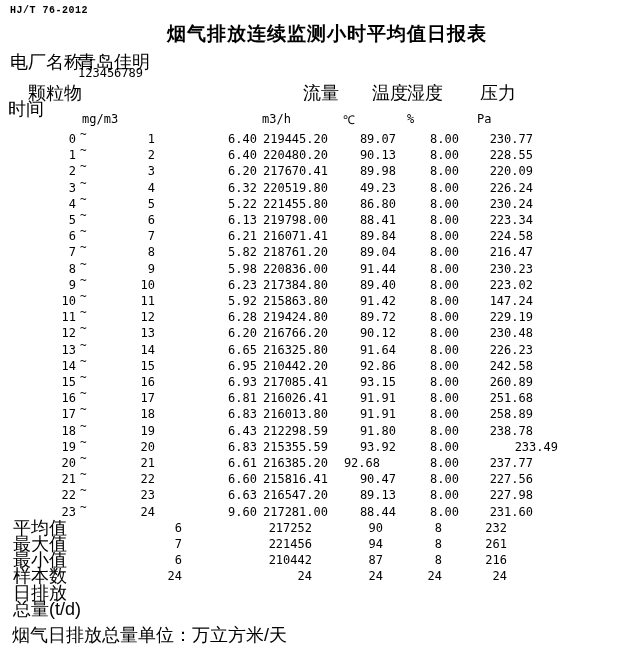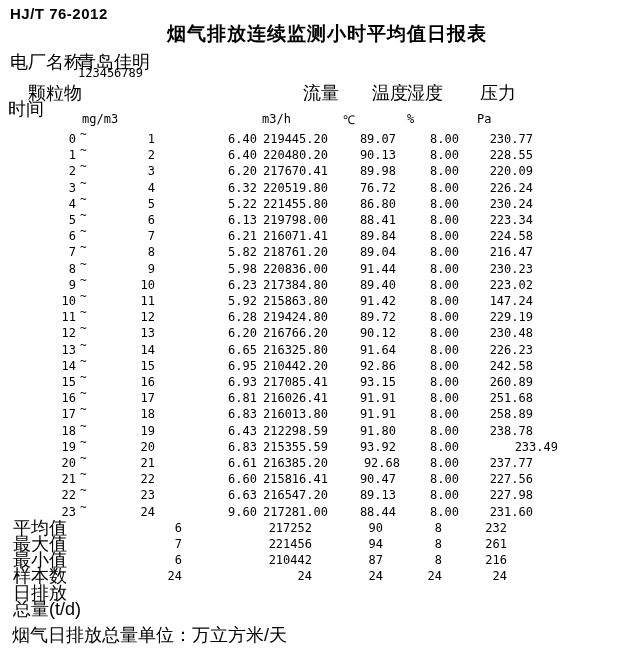--- a/index.html
+++ b/index.html
@@ -6,22 +6,22 @@
   body{
     width:619px;height:649px;background:#ffffff;color:#000000;
     position:relative;overflow:hidden;
     font-family:"Liberation Sans",sans-serif;
   }
   .abs{position:absolute;white-space:nowrap;}
   .cjk{font-size:18px;font-family:"Liberation Sans",sans-serif;}
   .num{font-size:12px;font-family:"DejaVu Sans Mono",monospace;}
   .ra{text-align:right;}
   .doc-standard{
-    left:10px;top:5px;font-size:15px;font-weight:bold;
-    font-family:Liberation Sans, sans-serif;letter-spacing:0.5px;
+    left:10px;top:5px;font-size:10px;font-weight:bold;
+    font-family:Liberation Mono, monospace;letter-spacing:0.5px;
   }
   .report-title{
     left:167px;top:21px;font-size:19px;font-weight:bold;letter-spacing:1px;
   }
   .row{position:absolute;left:0;right:0;height:17px;line-height:16px;}
   .cell{position:absolute;top:0;display:block;}
   .tilde{position:absolute;top:-4px;font-size:11px;}
   #table-area{position:absolute;left:0;top:0;width:619px;height:649px;}
 </style>
 </head>
@@ -80,21 +80,21 @@
         <span class="cell num ra" style="left: 336px; width: 60px;">89.98</span>
         <span class="cell num ra" style="left: 399px; width: 60px;">8.00</span>
         <span class="cell num ra" style="left: 453px; width: 80px;">220.09</span>
         <span class="cell tilde num" style="left: 80px;">~</span>
       </div>
       <div class="row" style="top: 179.6px;">
         <span class="cell num ra" style="left: 26px; width: 50px;">3</span>
         <span class="cell num ra" style="left: 105px; width: 50px;">4</span>
         <span class="cell num ra" style="left: 197px; width: 60px;">6.32</span>
         <span class="cell num ra" style="left: 238px; width: 90px;">220519.80</span>
-        <span class="cell num ra" style="left: 336px; width: 60px;">76.72</span>
+        <span class="cell num ra" style="left: 336px; width: 60px;">49.23</span>
         <span class="cell num ra" style="left: 399px; width: 60px;">8.00</span>
         <span class="cell num ra" style="left: 453px; width: 80px;">226.24</span>
         <span class="cell tilde num" style="left: 80px;">~</span>
       </div>
       <div class="row" style="top: 195.8px;">
         <span class="cell num ra" style="left: 26px; width: 50px;">4</span>
         <span class="cell num ra" style="left: 105px; width: 50px;">5</span>
         <span class="cell num ra" style="left: 197px; width: 60px;">5.22</span>
         <span class="cell num ra" style="left: 238px; width: 90px;">221455.80</span>
         <span class="cell num ra" style="left: 336px; width: 60px;">86.80</span>
@@ -250,21 +250,21 @@
         <span class="cell num ra" style="left: 336px; width: 60px;">93.92</span>
         <span class="cell num ra" style="left: 399px; width: 60px;">8.00</span>
         <span class="cell num ra" style="left: 453px; width: 80px; padding-left: 25px;">233.49</span>
         <span class="cell tilde num" style="left: 80px;">~</span>
       </div>
       <div class="row" style="top: 455px;">
         <span class="cell num ra" style="left: 26px; width: 50px;">20</span>
         <span class="cell num ra" style="left: 105px; width: 50px;">21</span>
         <span class="cell num ra" style="left: 197px; width: 60px;">6.61</span>
         <span class="cell num ra" style="left: 238px; width: 90px;">216385.20</span>
-        <span class="cell num ra" style="left: 340px; width: 60px; text-align: right;">92.68</span>
+        <span class="cell num ra" style="left: 320px; width: 60px; text-align: right;">92.68</span>
         <span class="cell num ra" style="left: 399px; width: 60px;">8.00</span>
         <span class="cell num ra" style="left: 453px; width: 80px;">237.77</span>
         <span class="cell tilde num" style="left: 80px;">~</span>
       </div>
       <div class="row" style="top: 471.2px;">
         <span class="cell num ra" style="left: 26px; width: 50px;">21</span>
         <span class="cell num ra" style="left: 105px; width: 50px;">22</span>
         <span class="cell num ra" style="left: 197px; width: 60px;">6.60</span>
         <span class="cell num ra" style="left: 238px; width: 90px;">215816.41</span>
         <span class="cell num ra" style="left: 336px; width: 60px;">90.47</span>

